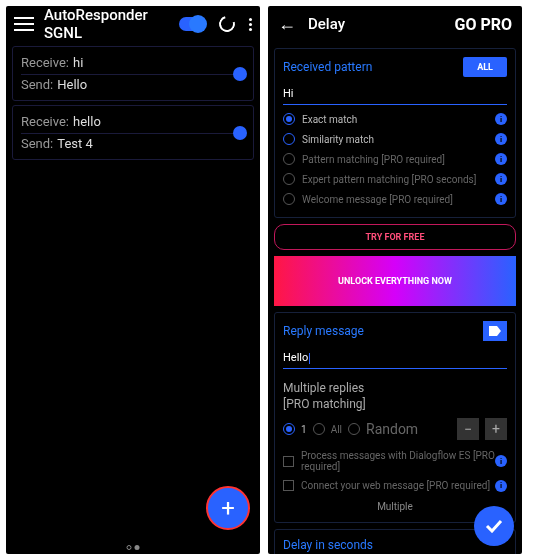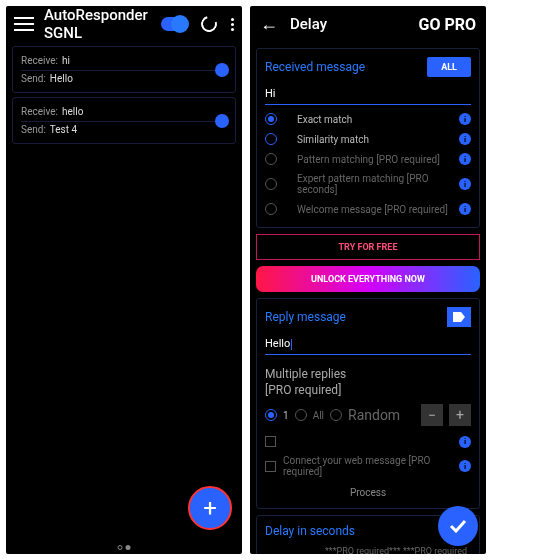--- a/index.html
+++ b/index.html
@@ -1,31 +1,31 @@
 <!DOCTYPE html>
 <html><head>
 <meta charset="utf-8">
 <style>
 *{margin:0;padding:0;box-sizing:border-box;font-family:Roboto,Arial,sans-serif}
 body{background:#fff;width:560px;height:560px;overflow:hidden}
 .wrap{display:flex;gap:8px;padding:6px}
-.phone{width:236px;height:548px;background:#000;position:relative;overflow:hidden;border-radius:2px}
+.phone{width:254px;height:548px;background:#000;position:relative;overflow:hidden;border-radius:2px}
 
 .topbar{height:36px;display:flex;align-items:center;padding:0 8px;color:#fff}
 .hamburger{width:20px;height:14px;display:flex;flex-direction:column;justify-content:space-between;margin-right:10px}
 .hamburger span{height:2px;background:#fff}
 .title{font-size:15px;font-weight:500;flex:1}
 .topicons{display:flex;gap:14px;align-items:center}
 .toggle{width:26px;height:14px;background:#2962ff;border-radius:8px;position:relative}
 .toggle::after{content:"";position:absolute;right:-2px;top:-2px;width:18px;height:18px;background:#2979ff;border-radius:50%}
 .refresh{width:16px;height:16px;border:2px solid #fff;border-radius:50%;border-top-color:transparent;transform:rotate(30deg);position:relative}
 .dots{display:flex;flex-direction:column;gap:2px}
 .dots span{width:3px;height:3px;background:#fff;border-radius:50%}
 
-.rule{border:1px solid #1a1a3a;border-radius:3px;margin:4px 6px;padding:6px 8px;position:relative;color:#ccc;font-size:10px}
+.rule{border:1px solid #1a1a3a;border-radius:3px;margin:4px 6px;padding:6px 8px;position:relative;color:#ccc;font-size:13px}
 .rule-row{display:flex;gap:4px;padding:2px 0}
 .rule-label{color:#999}
 .rule-val{color:#ddd}
 .rule-dot{position:absolute;right:6px;top:50%;transform:translateY(-50%);width:14px;height:14px;background:#2962ff;border-radius:50%}
 .rule-div{height:1px;background:#1a1a3a;margin-top:2px}
 
 .fab{position:absolute;right:10px;bottom:24px;width:44px;height:44px;background:#2962ff;border-radius:50%;display:flex;align-items:center;justify-content:center;color:#fff;font-size:24px;border:2px solid #ff3333}
 .bottombar{position:absolute;bottom:4px;left:50%;transform:translateX(-50%);display:flex;align-items:center;gap:3px}
 .bottombar .d1{width:5px;height:5px;border:1px solid #888;border-radius:50%}
 .bottombar .d2{width:5px;height:5px;background:#888;border-radius:50%}
@@ -37,30 +37,30 @@
 .scroll{height:512px;overflow:hidden;padding:0 6px}
 .card{border:1px solid #16203a;border-radius:3px;margin:6px 0;padding:8px}
 .cardhead{display:flex;align-items:center;justify-content:space-between;margin-bottom:6px}
 .cardtitle{color:#2979ff;font-size:12px}
 .allbtn{background:#2962ff;color:#fff;font-size:9px;font-weight:700;padding:5px 14px;border-radius:2px}
 .tagbtn{background:#2962ff;width:24px;height:20px;display:flex;align-items:center;justify-content:center}
 .tagbtn svg{fill:#fff}
 .input{border-bottom:1px solid #2962ff;padding:4px 0;color:#fff;font-size:11px;margin:4px 0}
 .input.cursor::after{content:"";display:inline-block;width:1px;height:11px;background:#2962ff;margin-left:1px;vertical-align:middle}
 
-.radio-row{display:flex;align-items:center;gap:20px;padding:4px 0;font-size:10px;position:relative}
+.radio-row{display:flex;align-items:center;gap:7px;padding:4px 0;font-size:10px;position:relative}
 .radio{width:12px;height:12px;border:1.5px solid #2962ff;border-radius:50%;flex-shrink:0}
 .radio.disabled{border-color:#555}
 .radio.sel::after{content:"";display:block;width:6px;height:6px;background:#2962ff;border-radius:50%;margin:1.5px}
 .radio-label{color:#bbb}
 .radio-label.dis{color:#666}
 .info{position:absolute;right:0;width:12px;height:12px;background:#2962ff;border-radius:50%;color:#000;font-size:8px;display:flex;align-items:center;justify-content:center;font-weight:700}
 
-.tryfree{border:1px solid #c2185b;color:#ff4d7a;text-align:center;font-size:9px;font-weight:700;padding:7px;margin:6px 0;border-radius:0}
-.unlock{background:linear-gradient(90deg,#ff1744,#d500f9,#2962ff);color:#fff;text-align:center;font-size:9px;font-weight:700;padding:8px;margin:4px 0;border-radius:7px}
+.tryfree{border:1px solid #c2185b;color:#ff4d7a;text-align:center;font-size:9px;font-weight:700;padding:7px;margin:6px 0;border-radius:10px}
+.unlock{background:linear-gradient(90deg,#ff1744,#d500f9,#2962ff);color:#fff;text-align:center;font-size:9px;font-weight:700;padding:20px;margin:4px 0;border-radius:0}
 
 .multi{color:#aaa;font-size:12px;line-height:1.3}
 .multi-row{display:flex;align-items:center;gap:6px;margin-top:6px}
 .minibtn{width:22px;height:22px;background:#333;color:#aaa;display:flex;align-items:center;justify-content:center;font-size:14px}
 .spacer{flex:1}
 .chk{width:11px;height:11px;border:1.5px solid #555;flex-shrink:0}
 .chk-row{display:flex;align-items:center;gap:7px;padding:4px 0;font-size:10px;color:#666;position:relative}
 .opt{text-align:center;color:#888;font-size:10px;padding:6px 0 2px}
 .proreq{color:#666;font-size:9px;text-align:right;padding-right:4px}
 
@@ -127,21 +127,21 @@
 <div class="phone">
   <div class="topbar2">
     <div class="back">←</div>
     <div class="title">Delay</div>
     <div class="gopro">GO PRO</div>
   </div>
 
   <div class="scroll">
     <div class="card">
       <div class="cardhead">
-        <div class="cardtitle">Received message</div>
+        <div class="cardtitle">Received pattern</div>
         <div class="allbtn">ALL</div>
       </div>
       <div class="input">Hi</div>
       <div class="radio-row">
             <div class="radio sel"></div>
             <span class="radio-label">Exact match</span>
             <div class="info">i</div>
           </div>
       <div class="radio-row">
             <div class="radio"></div>
@@ -172,43 +172,44 @@
       <div class="cardhead">
         <div class="cardtitle">Reply message</div>
         <div class="tagbtn">
               <svg width="14" height="12" viewBox="0 0 14 12">
                 <path d="M1 1h8l4 5-4 5H1z"></path>
               </svg>
             </div>
       </div>
       <div class="input cursor">Hello</div>
       <div style="height:8px"></div>
-      <div class="multi"><span>Multiple replies</span><br><span>[PRO required]</span></div>
+      <div class="multi"><span>Multiple replies</span><br><span>[PRO matching]</span></div>
       <div class="multi-row">
         <div class="radio sel"></div>
             <span class="radio-label" style="font-size:10px">1</span>
         <div class="radio disabled"></div>
             <span class="radio-label dis" style="font-size:10px">All</span>
         <div class="radio disabled"></div>
             <span class="radio-label dis" style="font-size:14px">Random</span>
         <div class="spacer"></div>
         <div class="minibtn">−</div>
         <div class="minibtn">+</div>
       </div>
       <div style="height:6px"></div>
       <div class="chk-row">
             <div class="chk"></div>
+            <span>Process messages with Dialogflow ES [PRO required]</span>
             <div class="info">i</div>
           </div>
       <div class="chk-row">
             <div class="chk"></div>
             <span>Connect your web message [PRO required]</span>
             <div class="info">i</div>
           </div>
-      <div class="opt">Process</div>
+      <div class="opt">Multiple</div>
     </div>
 
     <div class="card" style="padding-bottom:12px">
       <div class="cardtitle">Delay in seconds</div>
       <div style="height:8px"></div>
       <div class="proreq">***PRO required***       ***PRO required</div>
     </div>
   </div>
 
   <div class="check-fab">

